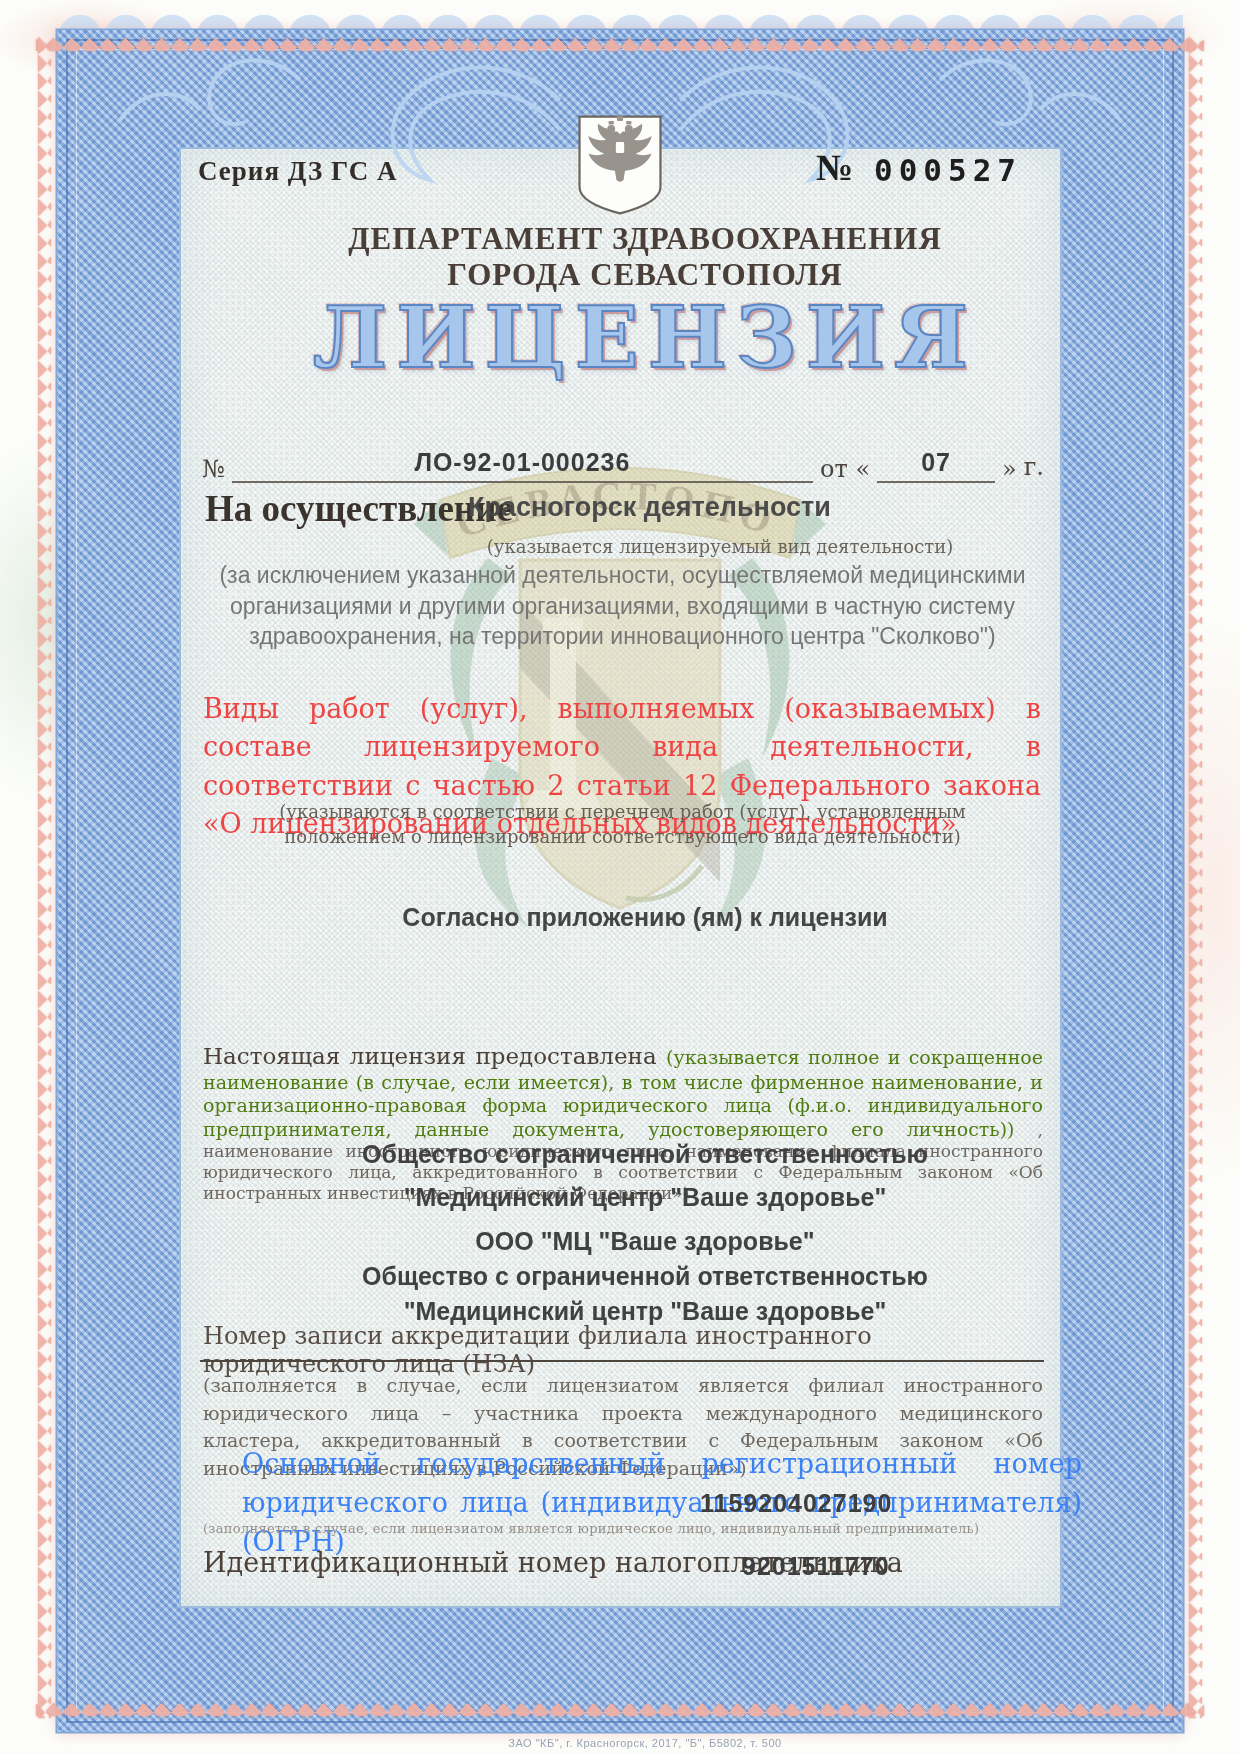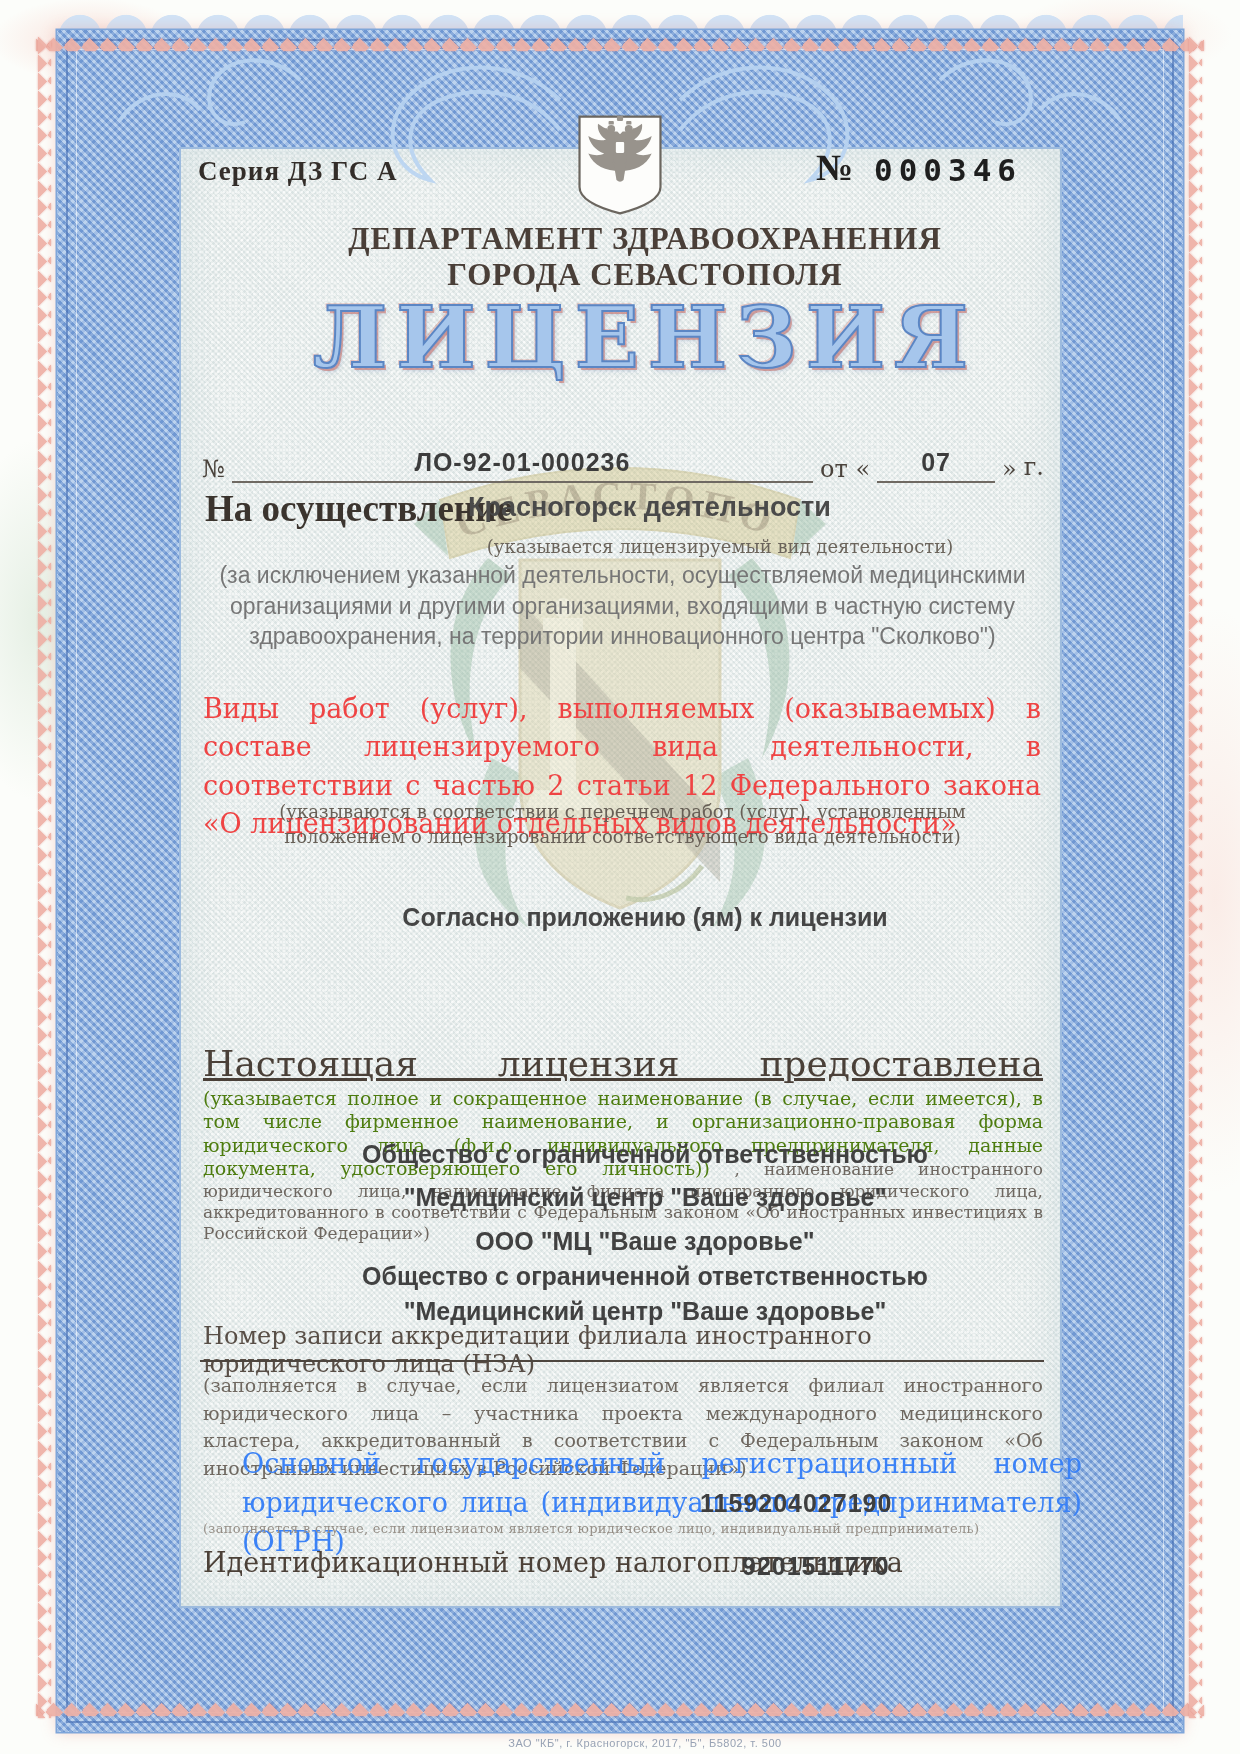--- a/index.html
+++ b/index.html
@@ -84,21 +84,21 @@
   .act-label { left:205px; top:487px; font:600 37px "Liberation Serif", serif; color:#3b342e; }
   .act-value { left:468px; top:492px; font:700 27px "Liberation Sans", sans-serif; color:#4a4a4a; }
   .act-hint  { left:440px; top:536px; width:560px; text-align:center; font:18px "DejaVu Serif", serif; color:#6b645b; }
   .act-note  { left:200px; top:560px; width:845px; text-align:center; font:23px "Liberation Sans", sans-serif; color:#767676; line-height:1.33; }
 
   .works-p    { left:203px; top:690px; width:838px; font:27px "DejaVu Serif", serif; color:#ef4444; line-height:1.42; text-align:justify; }
   .works-hint { left:260px; top:800px; width:725px; text-align:center; font:18px "DejaVu Serif", serif; color:#675f56; line-height:1.38; }
   .works-value{ top:903px; font:700 25px "Liberation Sans", sans-serif; color:#454545; }
 
   .grantee { left:203px; top:1026px; width:840px; text-align:justify; line-height:1.24; color:#4a4038; }
-  .g-intro { font-size:36px;text-decoration:underline; }
+  .g-intro { font-size:23px; }
   .g-hint  { font-size:19px; color:#4d7c0f; }
   .g-small { font-size:17px; color:#6e6760; }
 
   .orgline { font:700 25px "Liberation Sans", sans-serif; color:#414141; }
   .org1  { top:1140px; } .orgn1 { top:1183px; } .orgs { top:1227px; }
   .org2  { top:1262px; } .orgn2 { top:1297px; }
 
   .nza-label { left:203px; top:1322px; width:840px; font:24px "DejaVu Serif", serif; color:#584e46; }
   .divider   { left:200px; top:1360px; width:844px; border-top:2px solid #4d463f; height:0; }
   .nza-note  { left:203px; top:1372px; width:840px; font:19px "DejaVu Serif", serif; color:#6f6860; line-height:1.45; text-align:justify; }
@@ -172,21 +172,21 @@
         <rect x="57" y="9" width="6" height="4" rx="1"></rect>
       <rect x="46.5" y="3" width="7" height="6" rx="1.5"></rect>
       <path d="M44,24 H56 L58,56 Q50,62 42,56 Z"></path>
       <path d="M43,58 L57,58 L54,76 Q50,80 46,76 Z"></path>
     </g>
     <rect x="44.5" y="32" width="11" height="14" rx="2" fill="#fdfdfb" stroke="#98938c" stroke-width="1.5"></rect>
   </svg>
 
   <div class="t series">Серия ДЗ ГС А</div>
   <div class="t numsign">№</div>
-  <div class="t numval">000346</div>
+  <div class="t numval">000527</div>
   <div class="t center issuer1">ДЕПАРТАМЕНТ ЗДРАВООХРАНЕНИЯ</div>
   <div class="t center issuer2">ГОРОДА СЕВАСТОПОЛЯ</div>
   <div class="t center title">ЛИЦЕНЗИЯ</div>
 
   <div class="num-row">
     <span>№</span>
     <span class="seg seg1">ЛО-92-01-000236</span>
     <span>от «</span>
     <span class="seg seg2">07</span>
     <span>»</span>

